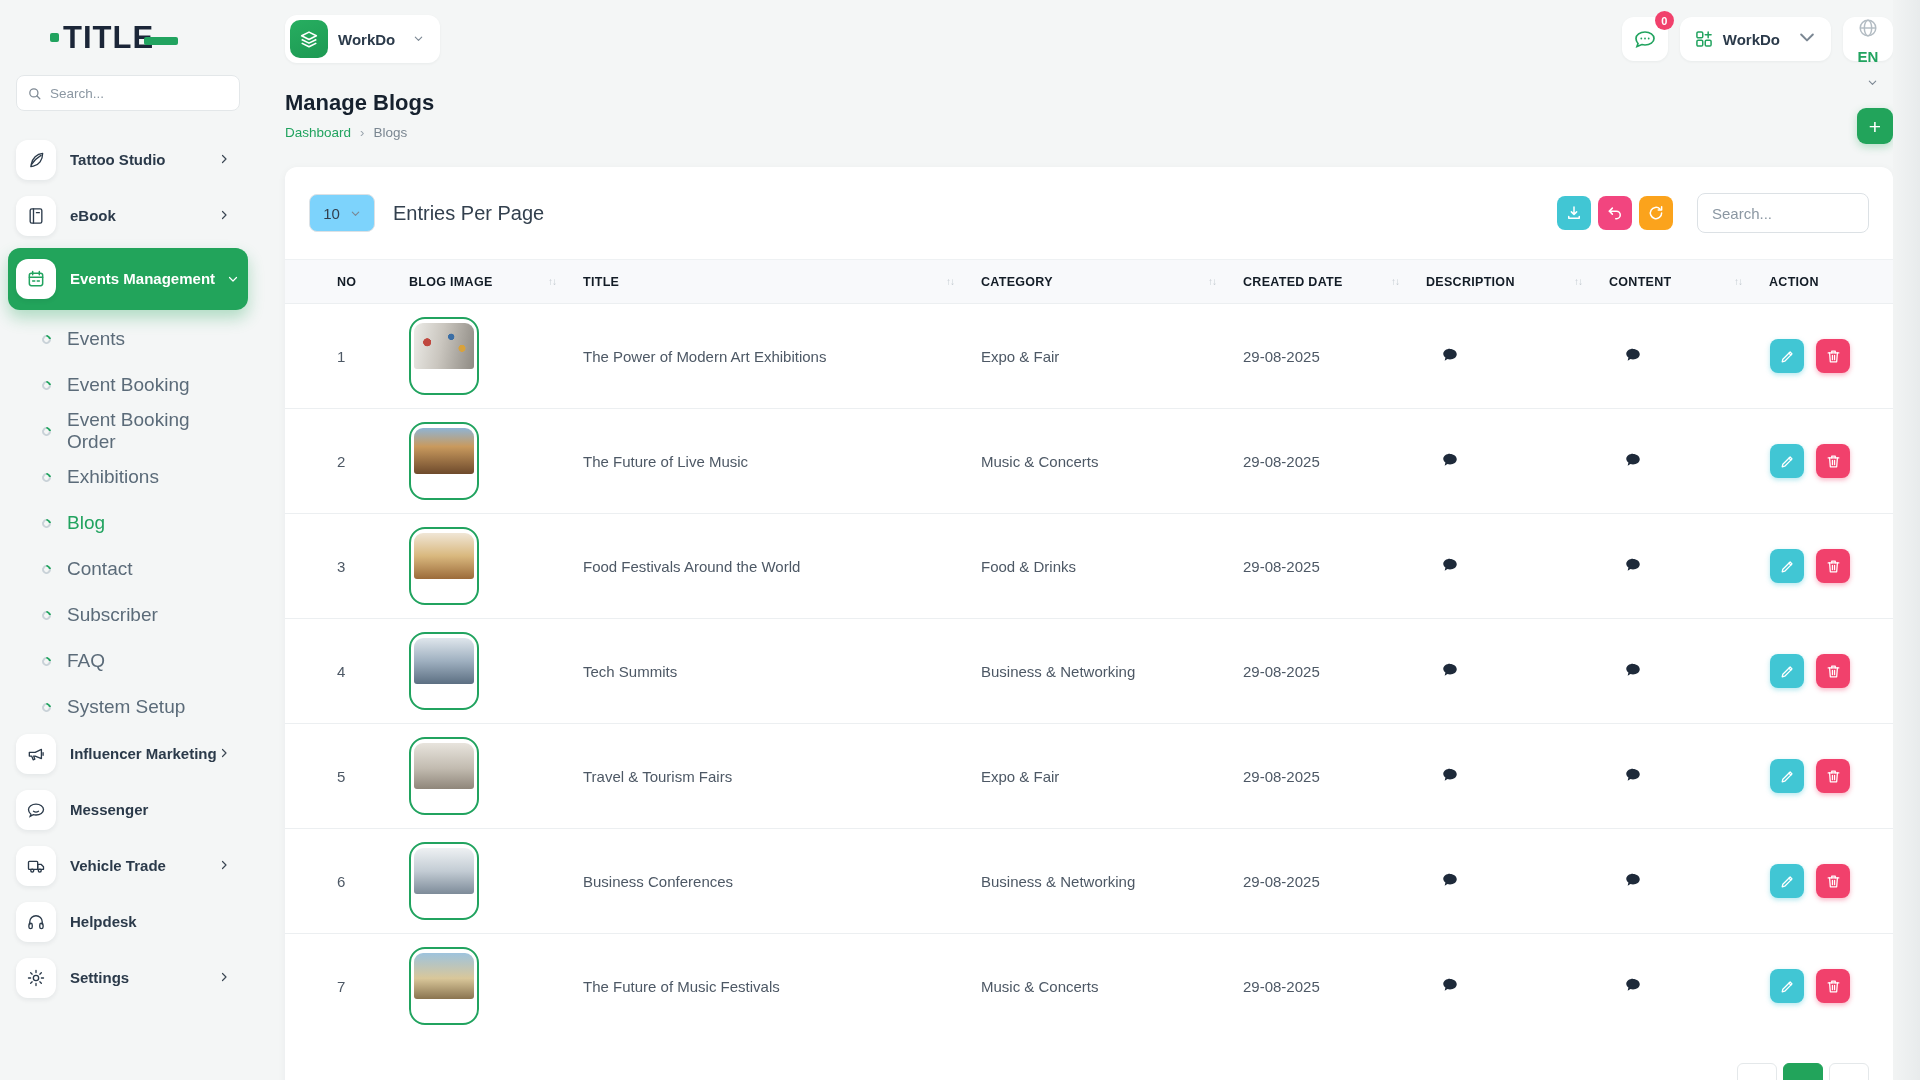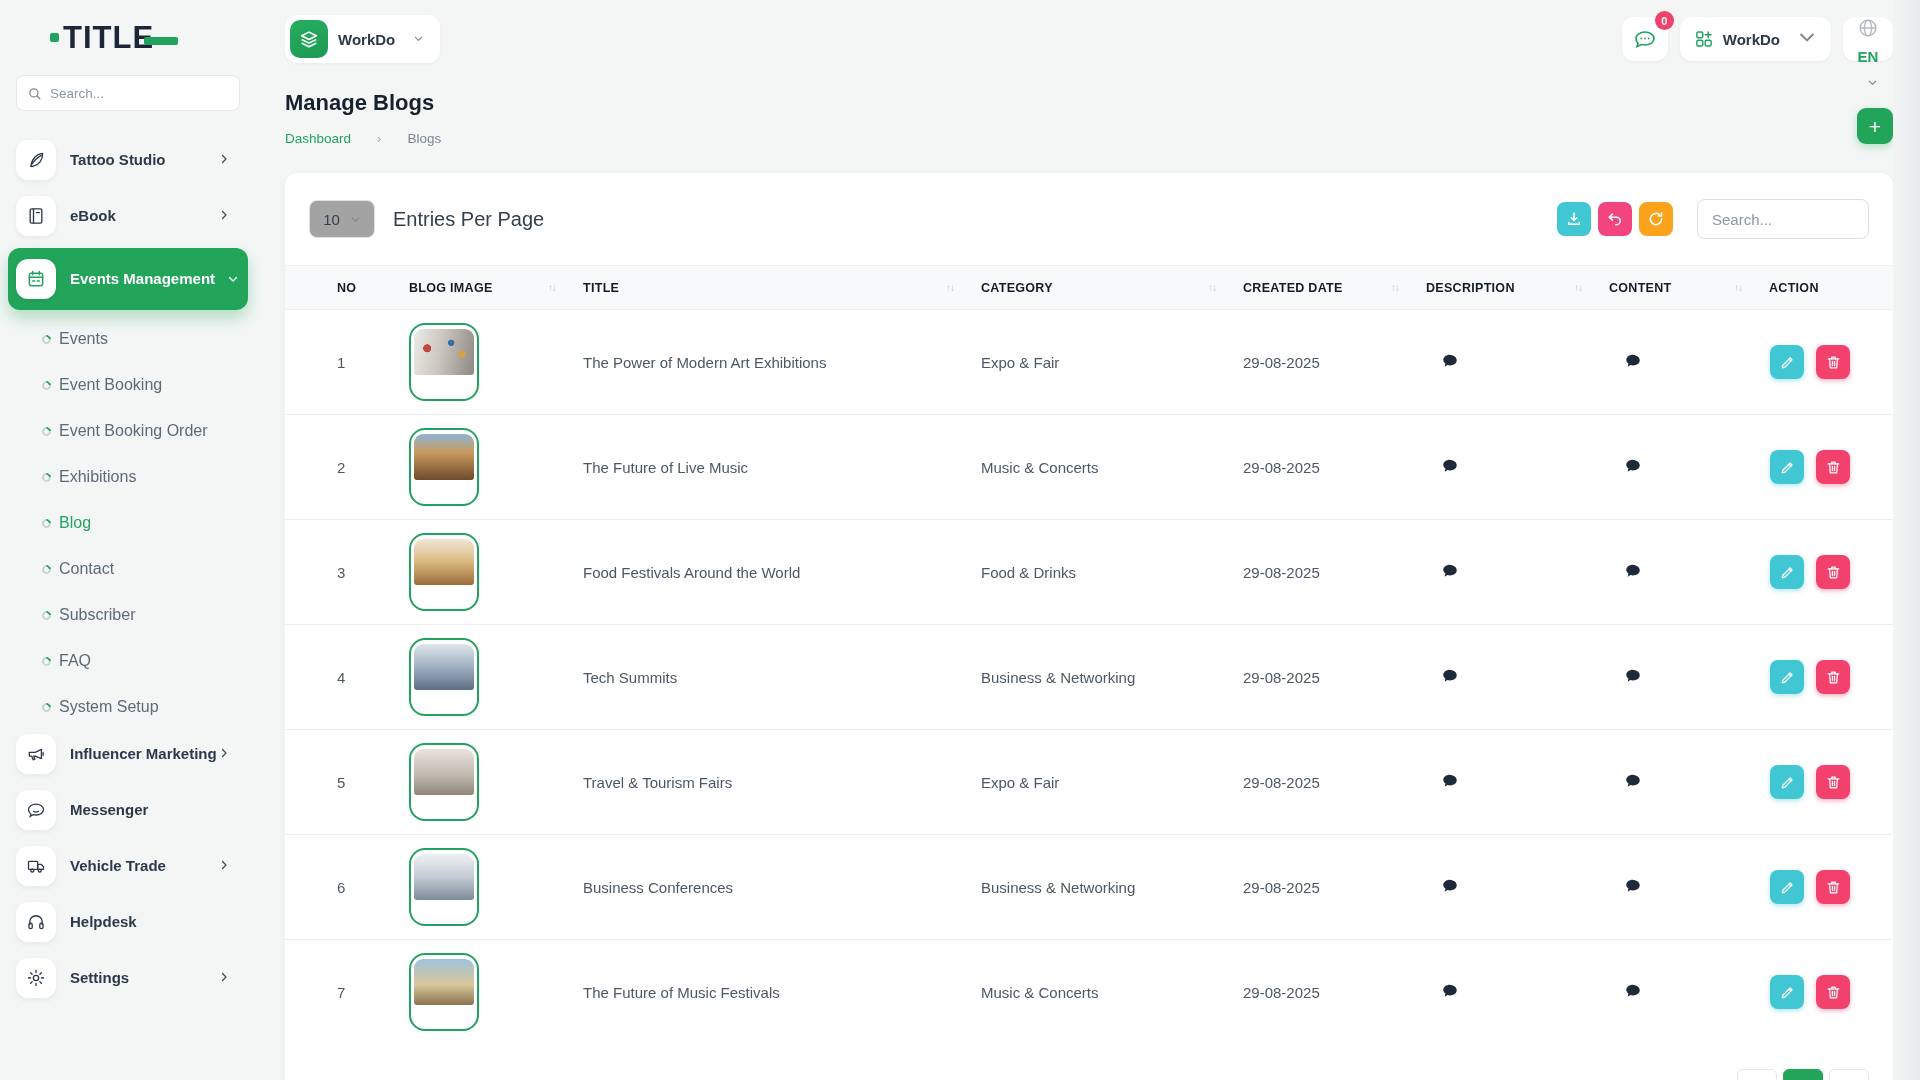--- a/index.html
+++ b/index.html
@@ -49,21 +49,21 @@
   .nav-chev svg { width:12px; height:12px; }
 
   .nav-top.active { background:#22a45b; height:62px; padding:0 0 0 8px; margin:0 -8px 6px -8px;
     box-shadow:0 8px 16px rgba(34,164,91,.32); }
   .nav-top.active .nav-label { color:#fff; }
   .nav-top.active .nav-chev { color:#fff; }
 
   .nav-sub { display:flex; align-items:center; height:46px; padding-left:26px; cursor:pointer; }
   .bullet { width:9px; height:9px; border:2px solid #c9d2d8; border-top-color:#21a35f;
     border-radius:50%; transform:rotate(40deg); flex:0 0 9px; }
-  .nav-sub-label { margin-left:8px; font-size:16px; color:#5b6b79; }
+  .nav-sub-label { margin-left:16px; font-size:19px; color:#5b6b79; }
   .nav-sub.active .nav-sub-label { color:#21a35f; }
 
   
   .main { margin-left:256px; padding:0 27px 0 29px; }
 
   .topbar { padding-top:10px; height:68px; display:flex; align-items:center; justify-content:space-between; }
   .pill {
     background:#fff; border-radius:12px; display:flex; align-items:center;
     box-shadow:0 1px 3px rgba(20,30,40,.05); cursor:pointer;
   }
@@ -84,36 +84,36 @@
     display:flex; align-items:center; justify-content:center; padding:0 5px;
   }
   .ws-pill { height:44px; padding:0 14px; gap:9px; }
   .ws-pill svg { width:20px; height:20px; }
   .lang-pill { height:44px; padding:0 14px; gap:9px;flex-direction:column; }
   .lang-pill .globe svg { width:22px; height:22px; }
   .lang-label { font-size:15px; font-weight:700; color:#21a35f; }
 
   .title-block { margin-top:22px; position:relative; }
   .page-title { font-size:22px; font-weight:700; color:#16212e; }
-  .breadcrumb { margin-top:15px; display:flex; align-items:flex-start; gap:26px; font-size:13.5px; }
+  .breadcrumb { margin-top:9px; display:flex; align-items:flex-start; gap:9px; font-size:13.5px; }
   .crumb-link { color:#21a35f; cursor:pointer; }
   .crumb-sep { color:#9aa4ad; font-size:13px; }
   .crumb-cur { color:#7a8691; }
   .add-btn {
     position:absolute; right:0; top:18px; width:36px; height:36px; border-radius:9px;
     background:#22a45b; border:none; color:#fff; font-size:21px; line-height:1; cursor:pointer;
     display:flex; align-items:center; justify-content:center; box-shadow:0 3px 8px rgba(34,164,91,.3);
   }
 
   
   .card { margin-top:27px; background:#fff; border-radius:12px; min-height:920px;
     box-shadow:0 2px 8px rgba(25,39,52,.05); overflow:hidden; }
   .controls { padding:26px 24px; display:flex; align-items:center; }
   .entries-select {
-    width:66px; height:38px; border:1px solid #dce1e5; border-radius:8px; background:#a3a3a3;
+    width:66px; height:38px; border:1px solid #dce1e5; border-radius:8px; background:#7dd3fc;
     display:flex; align-items:center; justify-content:center; gap:10px; cursor:pointer;
     font-size:15px; color:#333f4d;
   }
   .entries-select .pill-chev { margin-left:0; }
   .entries-label { margin-left:18px; font-size:20px; color:#33404e; }
   .spacer { flex:1; }
   .sq-btn { width:34px; height:34px; border-radius:8px; border:none; cursor:pointer;
     display:flex; align-items:center; justify-content:center; margin-left:7px; }
   .sq-btn svg { width:18px; height:18px; }
   .btn-export { background:#41c6d4; }

